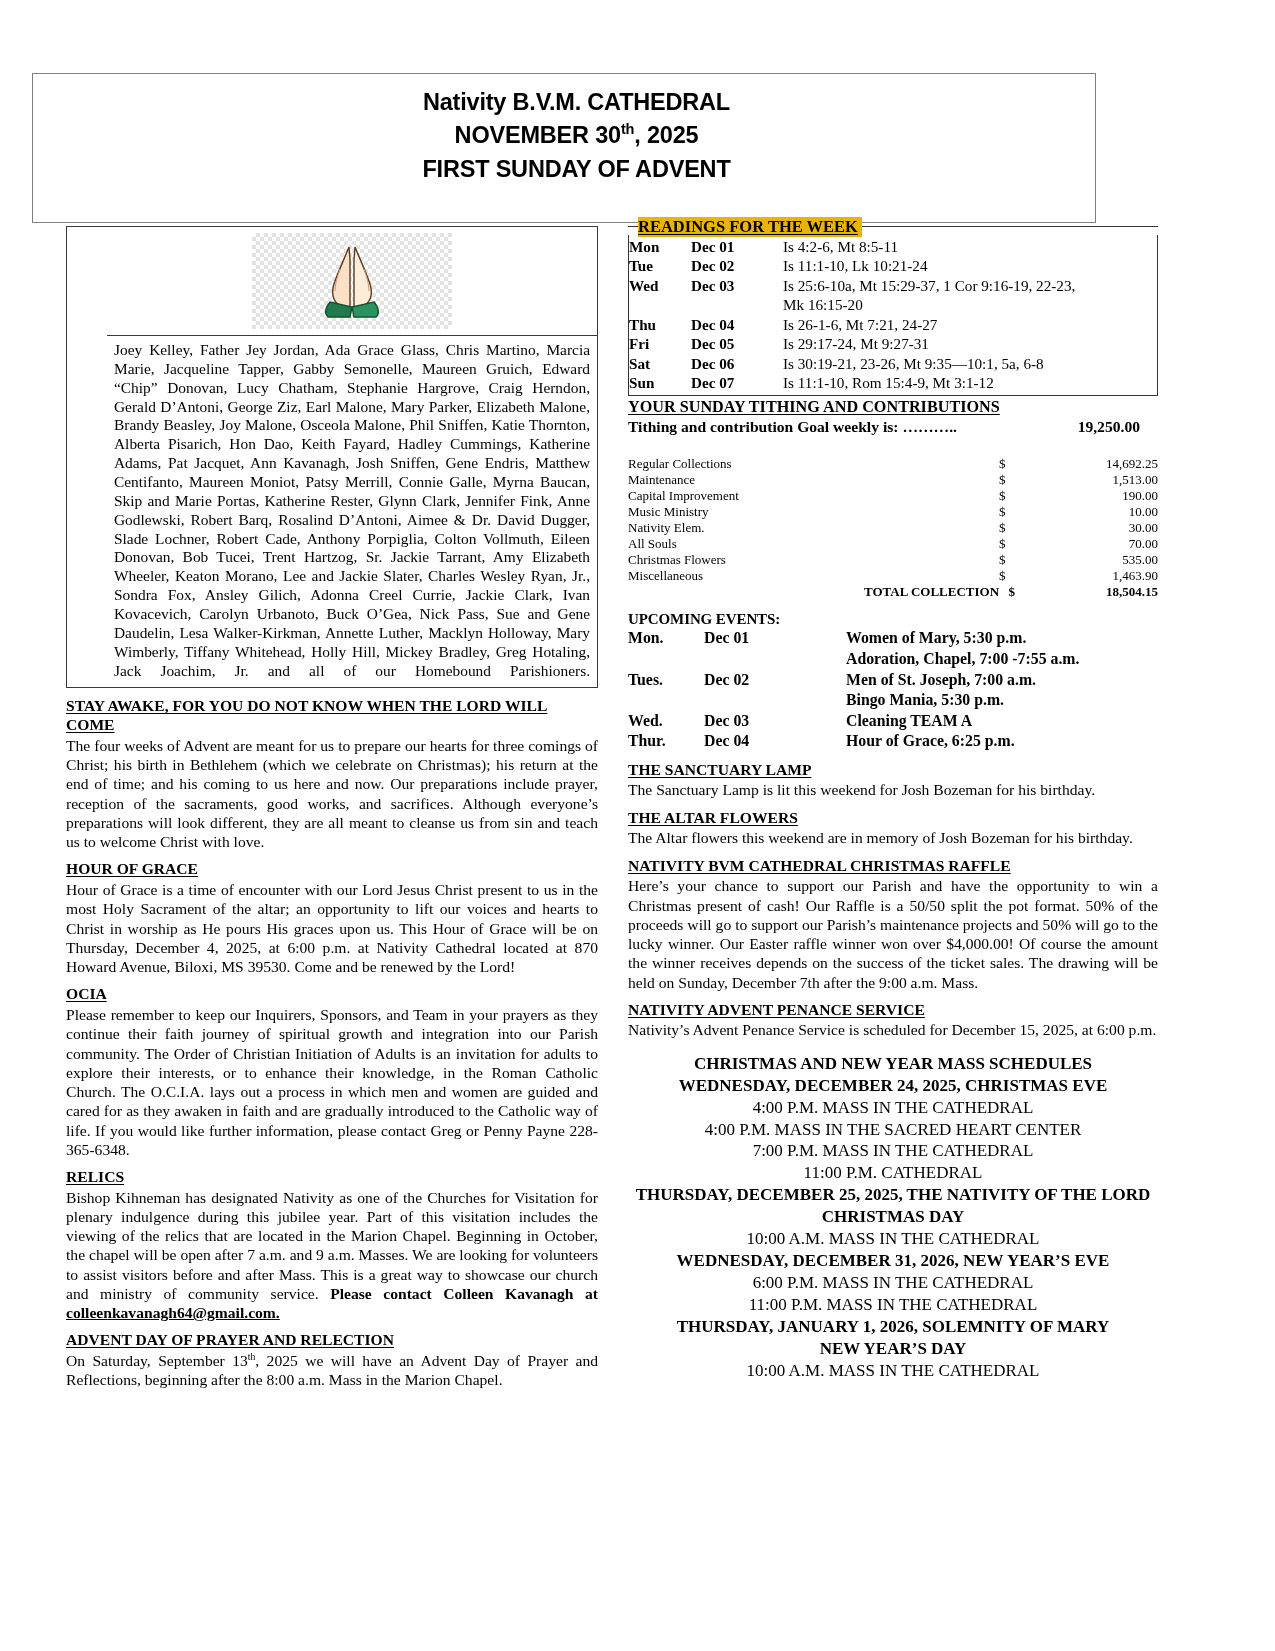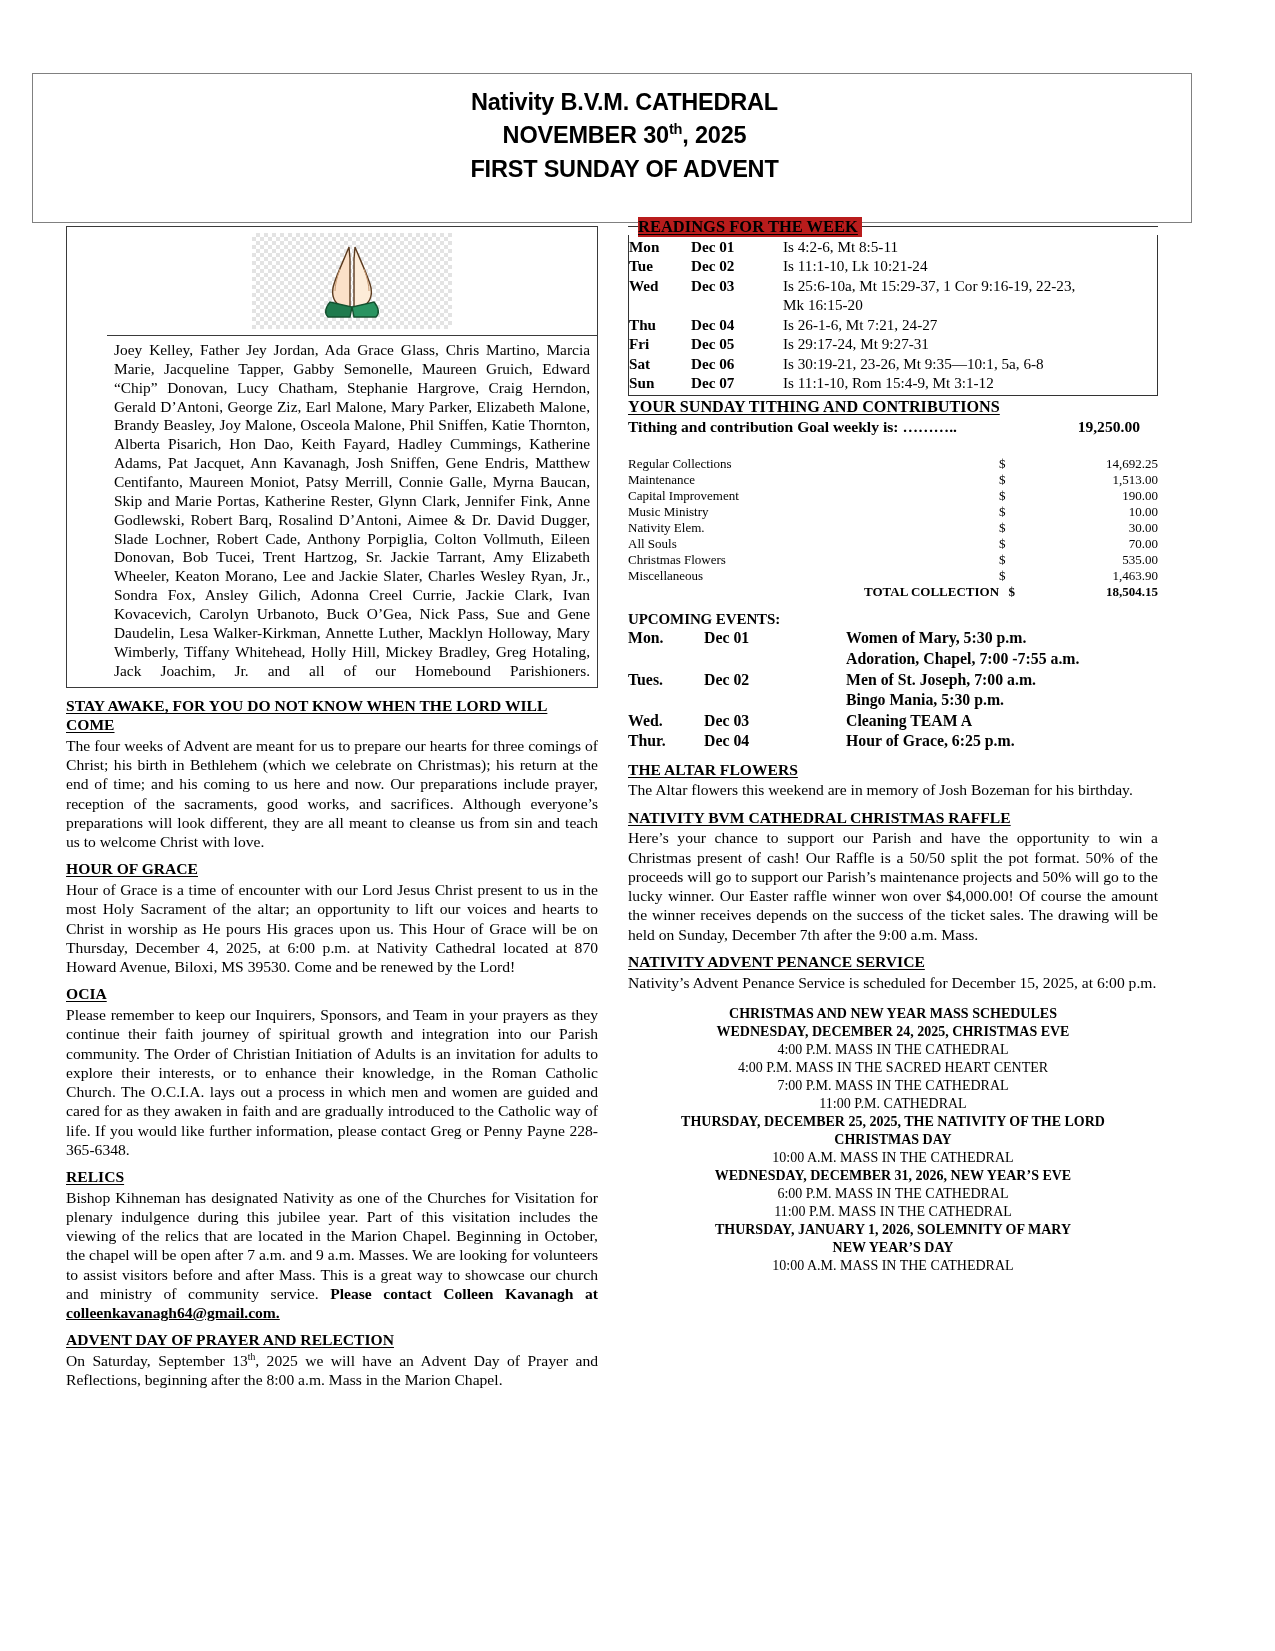--- a/index.html
+++ b/index.html
@@ -20,21 +20,21 @@
     left: 0; top: 0;
     width: 1275px;
     height: 1651px;
   }
 
   
   .masthead {
     position: absolute;
     left: 32px;
     top: 73px;
-    width: 1160px;
+    width: 1064px;
     height: 150px;
     border: 1.5px solid #808080;
     box-sizing: border-box;
     padding-left: 25px;
   }
   .masthead-inner {
     padding-top: 12px;
     text-align: center;
     font-family: "Liberation Sans", sans-serif;
     font-weight: bold;
@@ -119,21 +119,21 @@
   
   .readings-title {
     font-weight: bold;
     font-size: 16.5px;
     text-decoration: underline;
     text-underline-offset: 2px;
     display: inline-block;
     margin-left: 10px;
     position: relative;
     z-index: 2;
-    background: #b91c1c;
+    background: #eab308;
     padding-right: 4px;
   }
   .readings-box {
     border: 1.2px solid #333;
     border-top: none;
     box-sizing: border-box;
     margin-top: -2px;
     padding: 2px 0 2px 0;
   }
   .readings-topline {
@@ -197,21 +197,21 @@
     width: 100%;
   }
   table.events td { padding: 0; vertical-align: top; }
   td.e-day { width: 76px; }
   td.e-date { width: 142px; }
 
   
   .mass-block {
     margin-top: 13px;
     text-align: center;
-    font-size: 14px;
+    font-size: 17px;
     line-height: 1.29;
   }
   .mass-block .hd { font-weight: bold; }
 </style>
 </head>
 <body>
 
 <div class="page">
 
   <div class="masthead">
@@ -409,20 +409,24 @@
             </tr>
           <tr>
               <td class="e-day">Thur.</td>
               <td class="e-date">Dec 04</td>
               <td>Hour of Grace, 6:25 p.m.</td>
             </tr>
         </tbody>
       </table>
     </div>
 
+    <div class="article">
+      <div class="art-head">THE SANCTUARY LAMP</div>
+      <div class="art-body">The Sanctuary Lamp is lit this weekend for Josh Bozeman for his birthday.</div>
+    </div>
 
     <div class="article">
       <div class="art-head">THE ALTAR FLOWERS</div>
       <div class="art-body">The Altar flowers this weekend are in memory of Josh Bozeman for his birthday.</div>
     </div>
 
     <div class="article">
       <div class="art-head">NATIVITY BVM CATHEDRAL CHRISTMAS RAFFLE</div>
       <div class="art-body">Here’s your chance to support our Parish and have the opportunity to win a Christmas present of cash! Our Raffle is a 50/50 split the pot format.   50% of the proceeds will go to support our Parish’s maintenance projects and 50% will go to the lucky winner.  Our Easter raffle winner won over $4,000.00!  Of course the amount the winner receives depends on the success of the ticket sales.  The drawing will be held on Sunday, December 7th after the 9:00 a.m. Mass.</div>
     </div>

